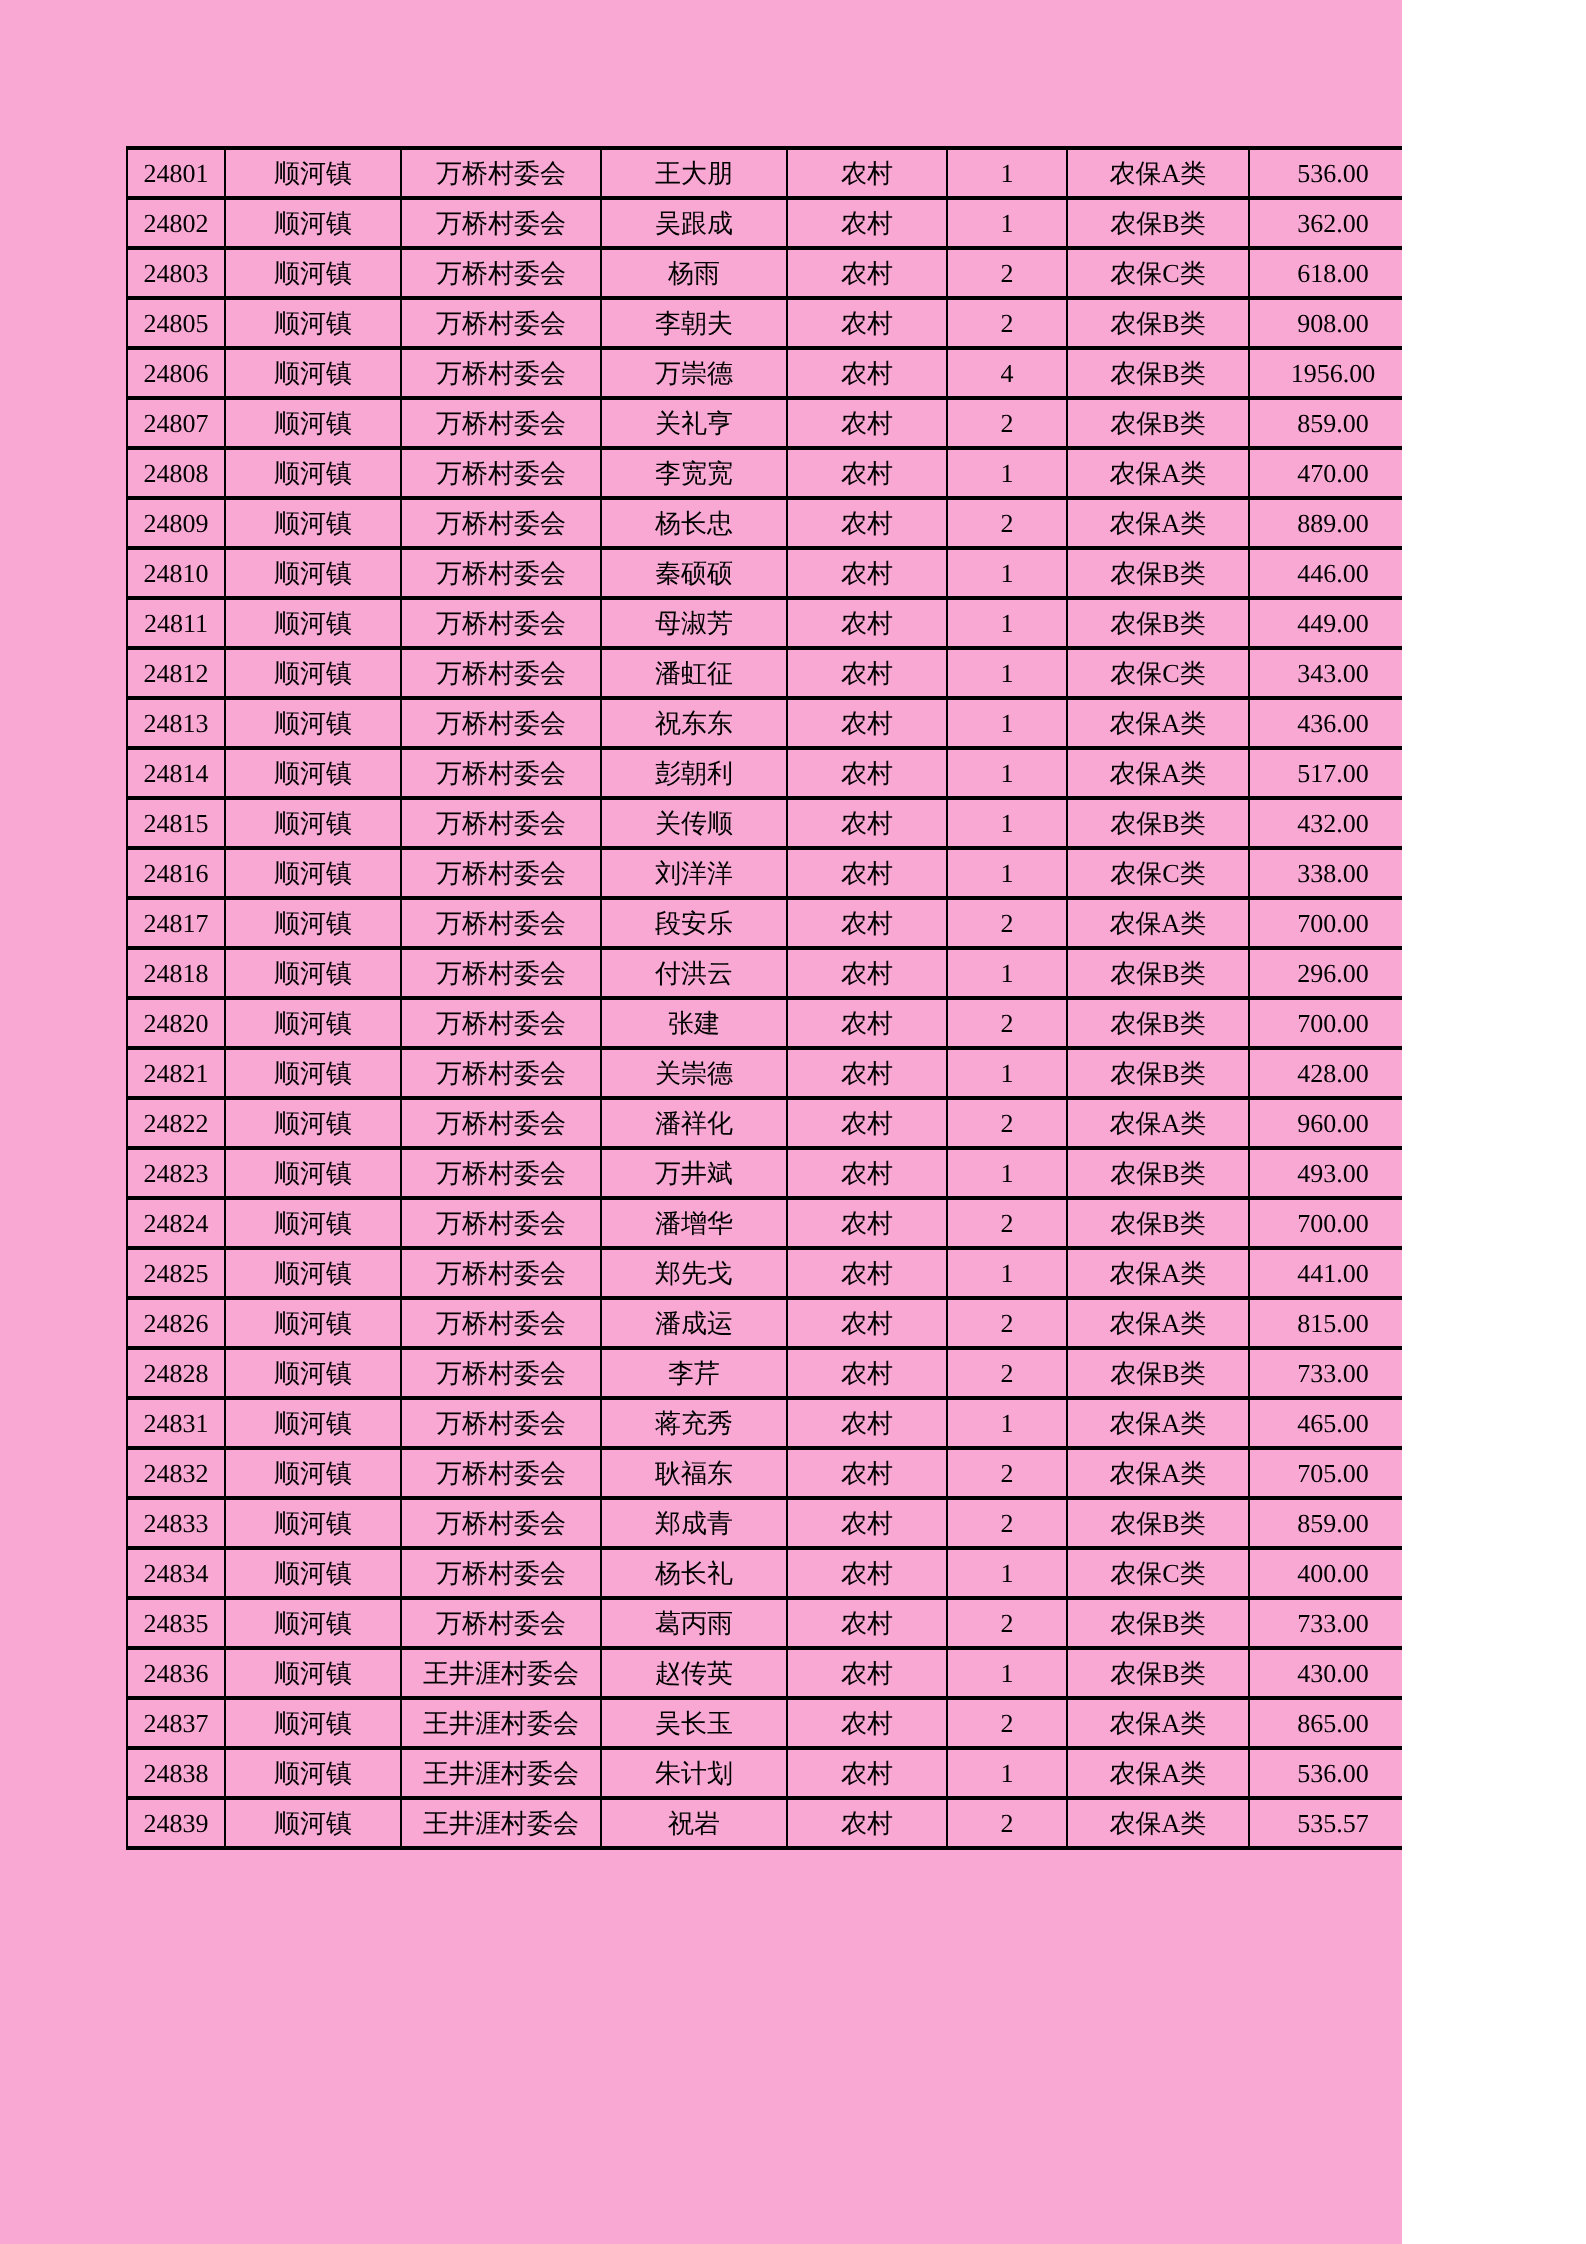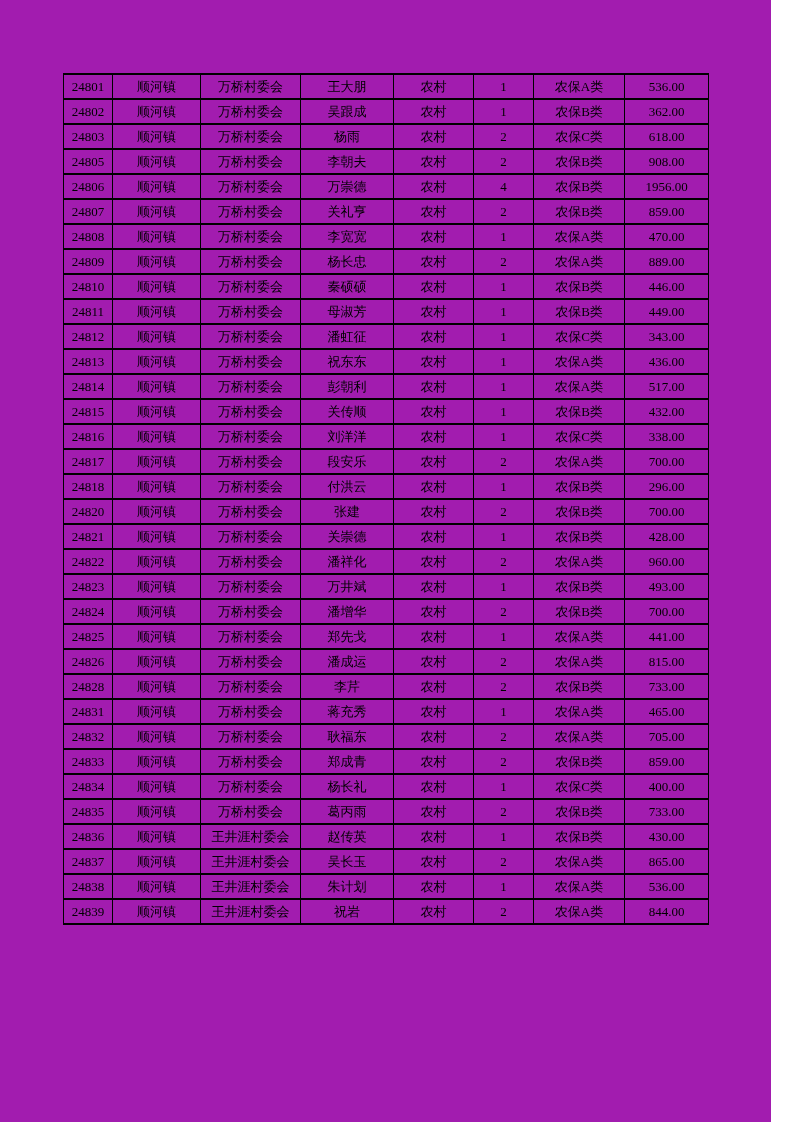--- a/index.html
+++ b/index.html
@@ -2,23 +2,23 @@
 <html><head>
 <meta charset="utf-8">
 <style>
   html, body {
     margin: 0;
     padding: 0;
     background: #ffffff;
   }
   .page {
     position: relative;
-    width: 771px;
+    width: 701px;
     height: 1122px;
-    background: #a21caf;
+    background: #f9a8d4;
     overflow: hidden;
     font-family: "Liberation Serif", "DejaVu Serif", serif;
   }
   table.roster {
     position: absolute;
     left: 63px;
     top: 73px;
     width: 645px;
     border-collapse: collapse;
     table-layout: fixed;
@@ -388,17 +388,17 @@
     <td>536.00</td>
   </tr>
         <tr>
     <td>24839</td>
     <td>顺河镇</td>
     <td>王井涯村委会</td>
     <td>祝岩</td>
     <td>农村</td>
     <td>2</td>
     <td>农保A类</td>
-    <td>844.00</td>
+    <td>535.57</td>
   </tr>
       </tbody>
   </table>
 </div>
 
 </body></html>

